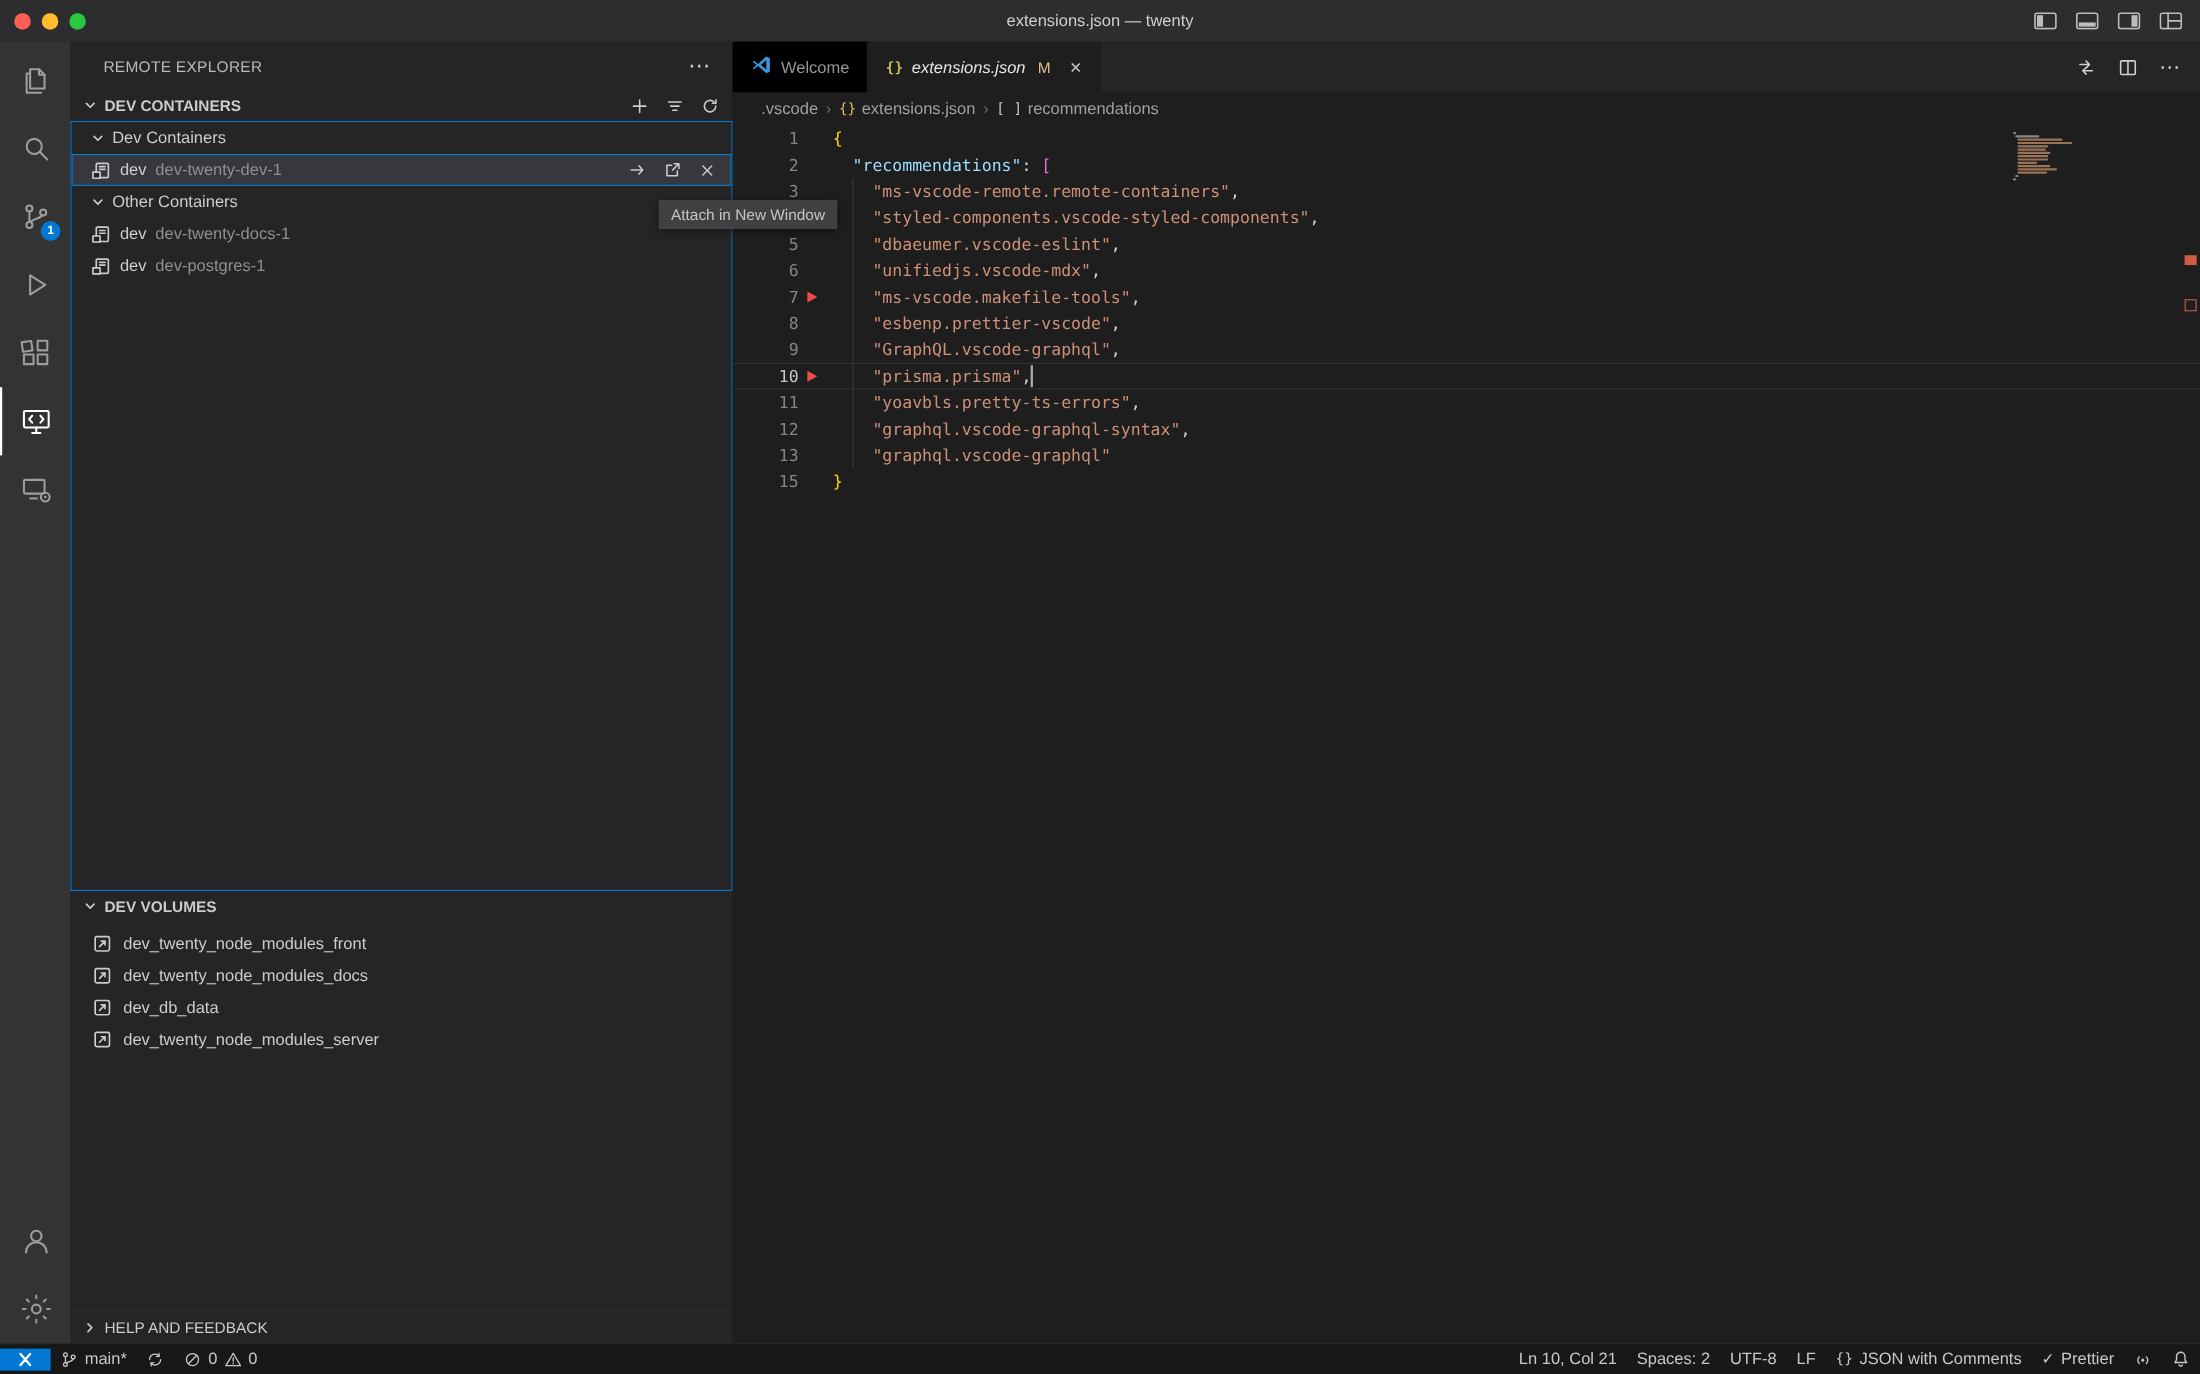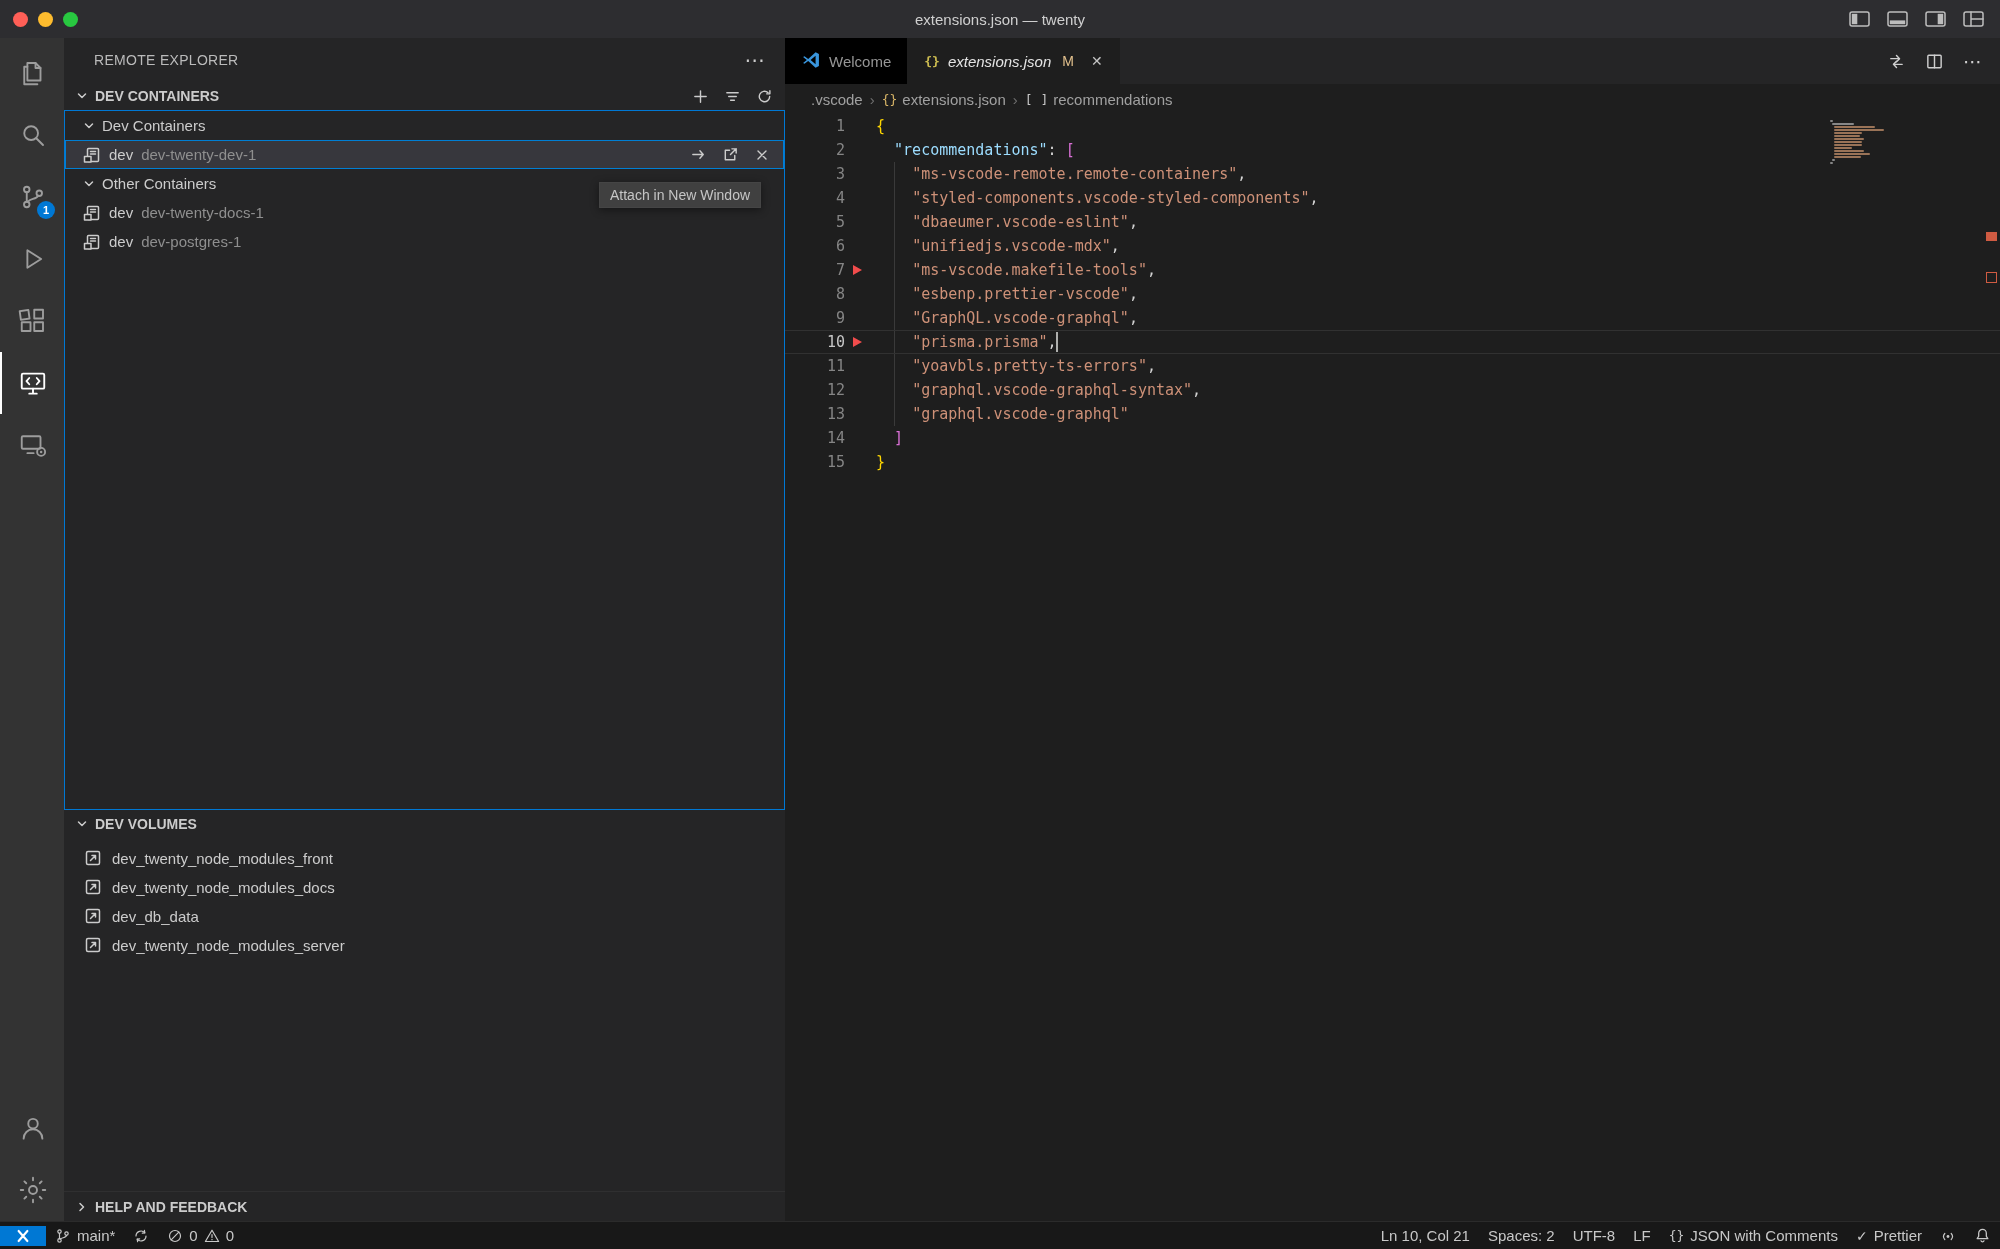--- a/index.html
+++ b/index.html
@@ -19,35 +19,35 @@
   .main{display:flex;height:1183px}
 
   
   .activitybar{width:64px;background:#333;display:flex;flex-direction:column;padding-top:4px}
   .ab-item{height:62px;display:flex;align-items:center;justify-content:center;color:#9d9d9d;position:relative;border-left:2px solid transparent}
   .ab-item.active{color:#fff;border-left-color:#fff}
   .ab-badge{position:absolute;right:9px;bottom:9px;min-width:18px;height:18px;padding:0 4px;border-radius:9px;background:#0078d4;color:#fff;font-size:11px;display:flex;align-items:center;justify-content:center;font-weight:700}
   .ab-bottom{margin-top:auto;display:flex;flex-direction:column}
 
   
-  .sidebar{width:721px;background:#252526;display:flex;flex-direction:column;position:relative}
+  .sidebar{width:602px;background:#252526;display:flex;flex-direction:column;position:relative}
   .sb-title{height:44px;display:flex;align-items:center;padding:0 20px 0 30px;font-size:14px;color:#bbb;letter-spacing:.3px}
   .sb-more{margin-left:auto;font-size:20px;color:#ccc;line-height:1}
   .section-row{height:28px;display:flex;align-items:center;padding:0 12px 0 10px;font-size:14px;font-weight:700;color:#ccc;gap:5px}
   .section-actions{margin-left:auto;display:flex;gap:15px;color:#ccc;align-items:center}
   .tree-box{height:700px;border:1px solid #0078d4;overflow:hidden}
   .tree-row{height:29px;display:flex;align-items:center;font-size:15px;color:#ccc}
   .tree-row.group{padding-left:16px;gap:5px}
   .tree-row.item{padding-left:18px;gap:8px}
   .item-name{color:#ccc}
   .detail{color:#8f8f8f}
   .tree-row.selected{background:#37373d;outline:1px solid #007fd4;outline-offset:-1px}
   .row-actions{margin-left:auto;display:flex;align-items:center;gap:15px;padding-right:14px;color:#ccc}
   .vol-row{height:29px;display:flex;align-items:flex-end;gap:10px;padding-left:20px;font-size:15px;color:#ccc}
-  .help-row{margin-top:auto;height:30px;display:flex;align-items:center;gap:5px;padding-left:10px;font-size:14px;font-weight:700;border-top:1px solid #2f2f30}
+  .help-row{margin-top:auto;height:30px;display:flex;align-items:center;gap:5px;padding-left:10px;font-size:14px;font-weight:400;border-top:1px solid #2f2f30}
 
   
   .editor{flex:1;display:flex;flex-direction:column;min-width:0;background:#1e1e1e;position:relative}
   .tab-bar{height:46px;background:#252526;display:flex;align-items:stretch}
   .tab{display:flex;align-items:center;padding:0 16px;gap:8px;font-size:15px;background:#000000;color:#969696;border-right:1px solid #1e1e1e}
   .tab.active{background:#1e1e1e;color:#e4e4e4}
   .tab.active .tab-label{font-style:italic}
   .tab-modified{color:#e2c08d;margin-left:3px;font-size:14px}
   .tab-close{margin-left:9px;font-size:14px;color:#c5c5c5}
   .json-glyph{color:#cbbb50;font-family:"DejaVu Sans Mono",monospace;font-size:13px;font-weight:700}
@@ -447,25 +447,20 @@
               <span class="ln">12</span>
               <span class="gutter-space"></span>
               <span class="code-text"><span>    </span><span class="tok-str">"graphql.vscode-graphql-syntax"</span><span class="tok-pun">,</span></span>
             </div>
             <div class="line">
               <span class="ln">13</span>
               <span class="gutter-space"></span>
               <span class="code-text"><span>    </span><span class="tok-str">"graphql.vscode-graphql"</span></span>
             </div>
             <div class="line">
-              <span class="ln">14</span>
-              <span class="gutter-space"></span>
-              <span class="code-text"><span>  </span><span class="tok-b2">]</span></span>
-            </div>
-            <div class="line">
               <span class="ln">15</span>
               <span class="gutter-space"></span>
               <span class="code-text"><span class="tok-b1">}</span></span>
             </div>
           </div>
         <div class="cursor"></div>
         <div class="minimap">
             <div class="mm-line" style="margin-left: 0px; width: 3px; background: rgb(154, 154, 154);"></div>
             <div class="mm-line" style="margin-left: 2.2px; width: 22px; background: rgb(154, 154, 154);"></div>
             <div class="mm-line" style="margin-left: 4.4px; width: 40.7px; background: rgb(176, 130, 98);"></div>

